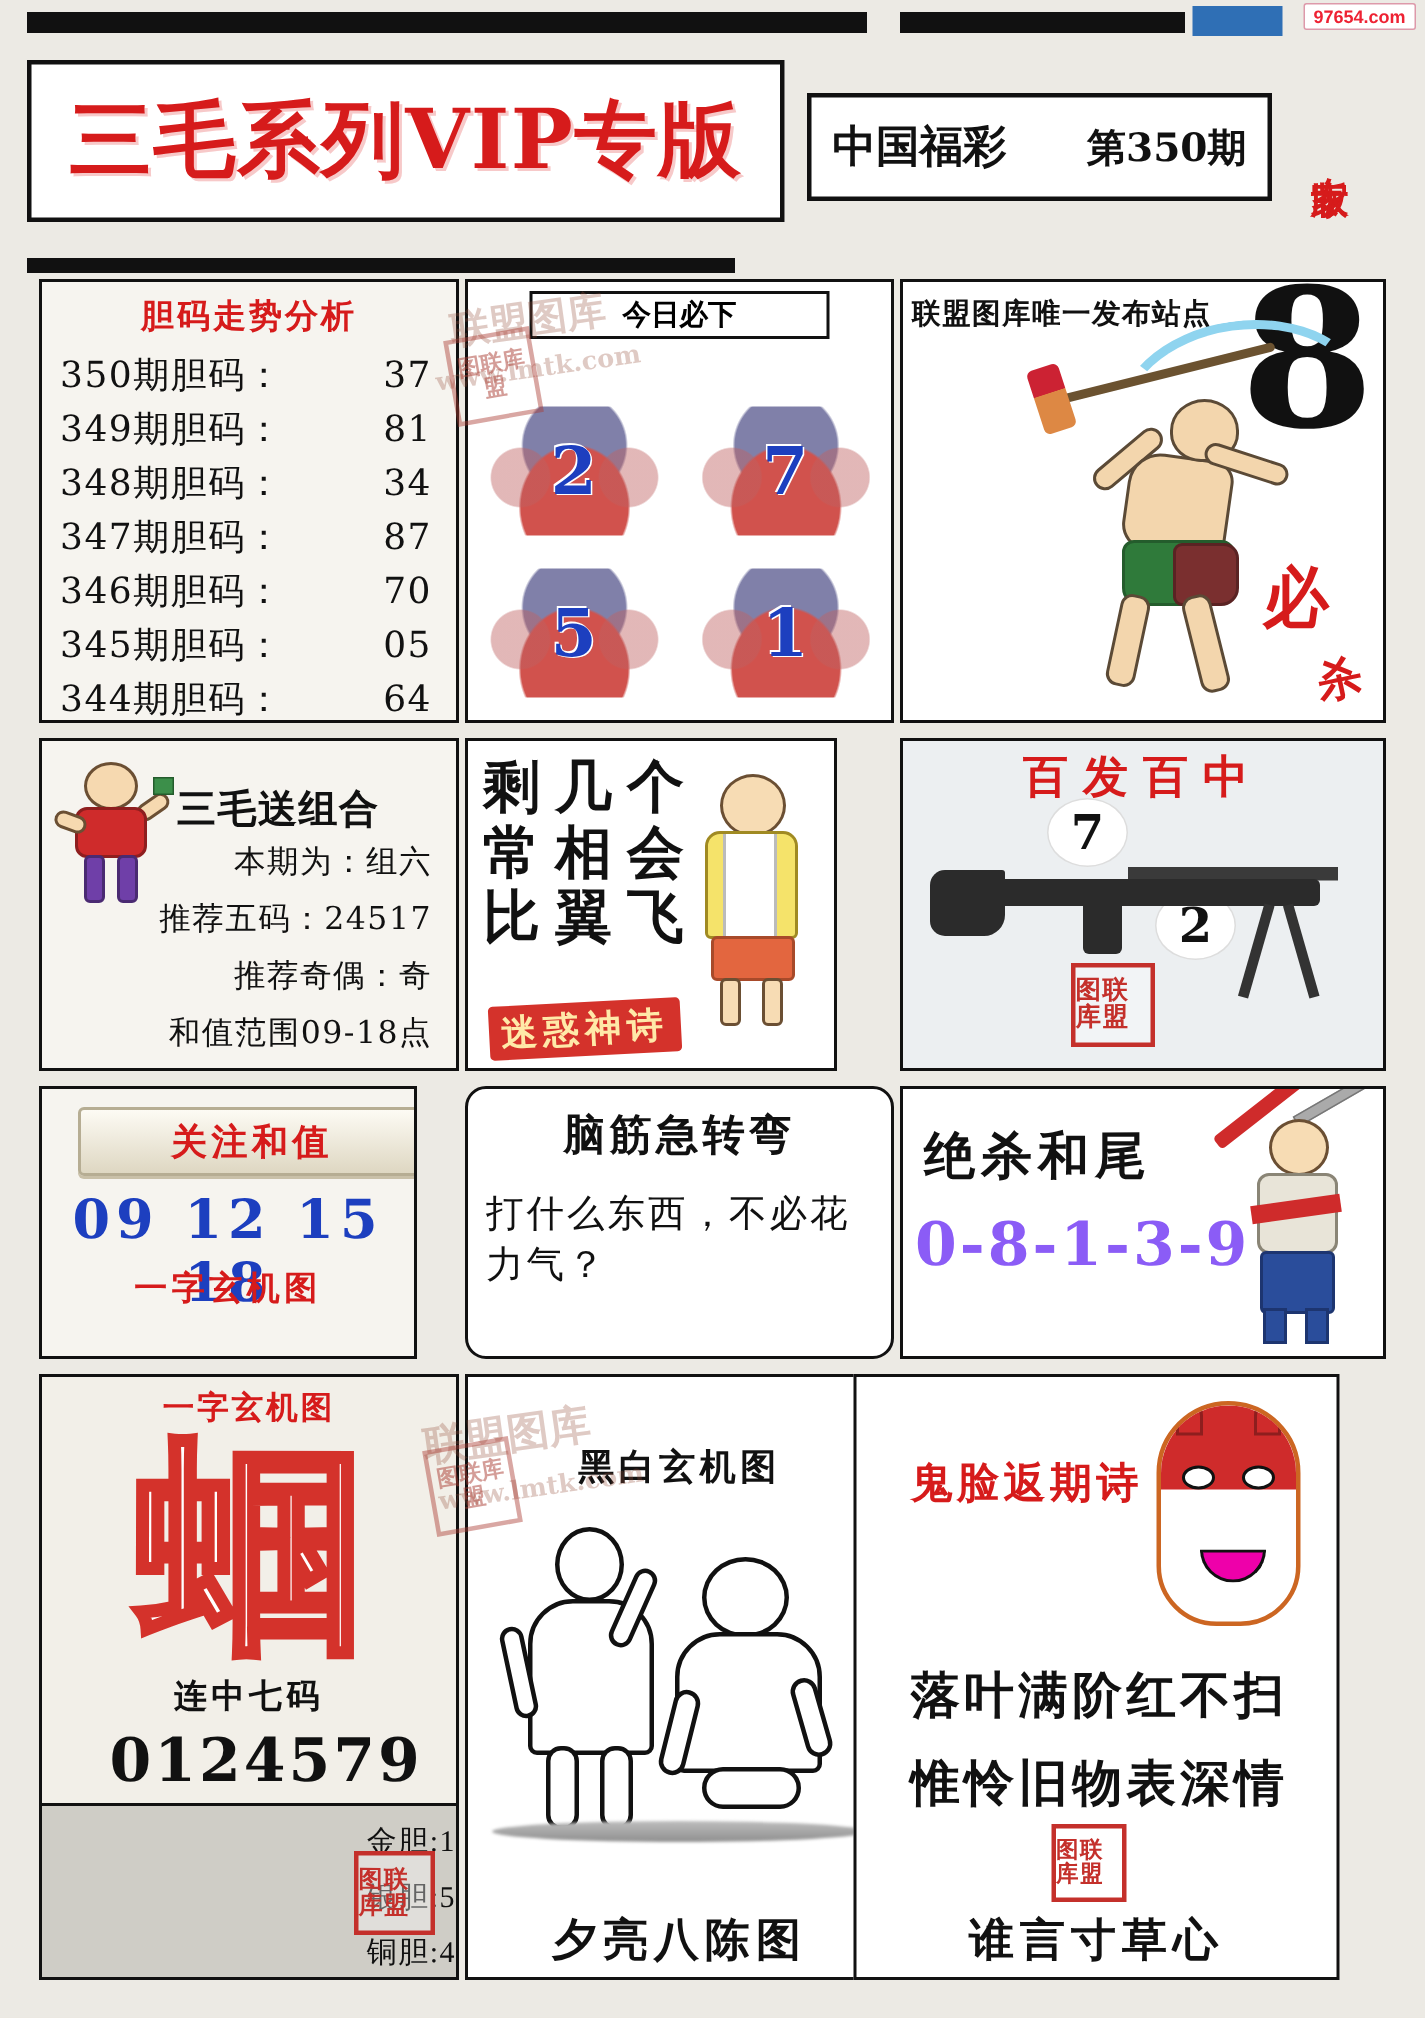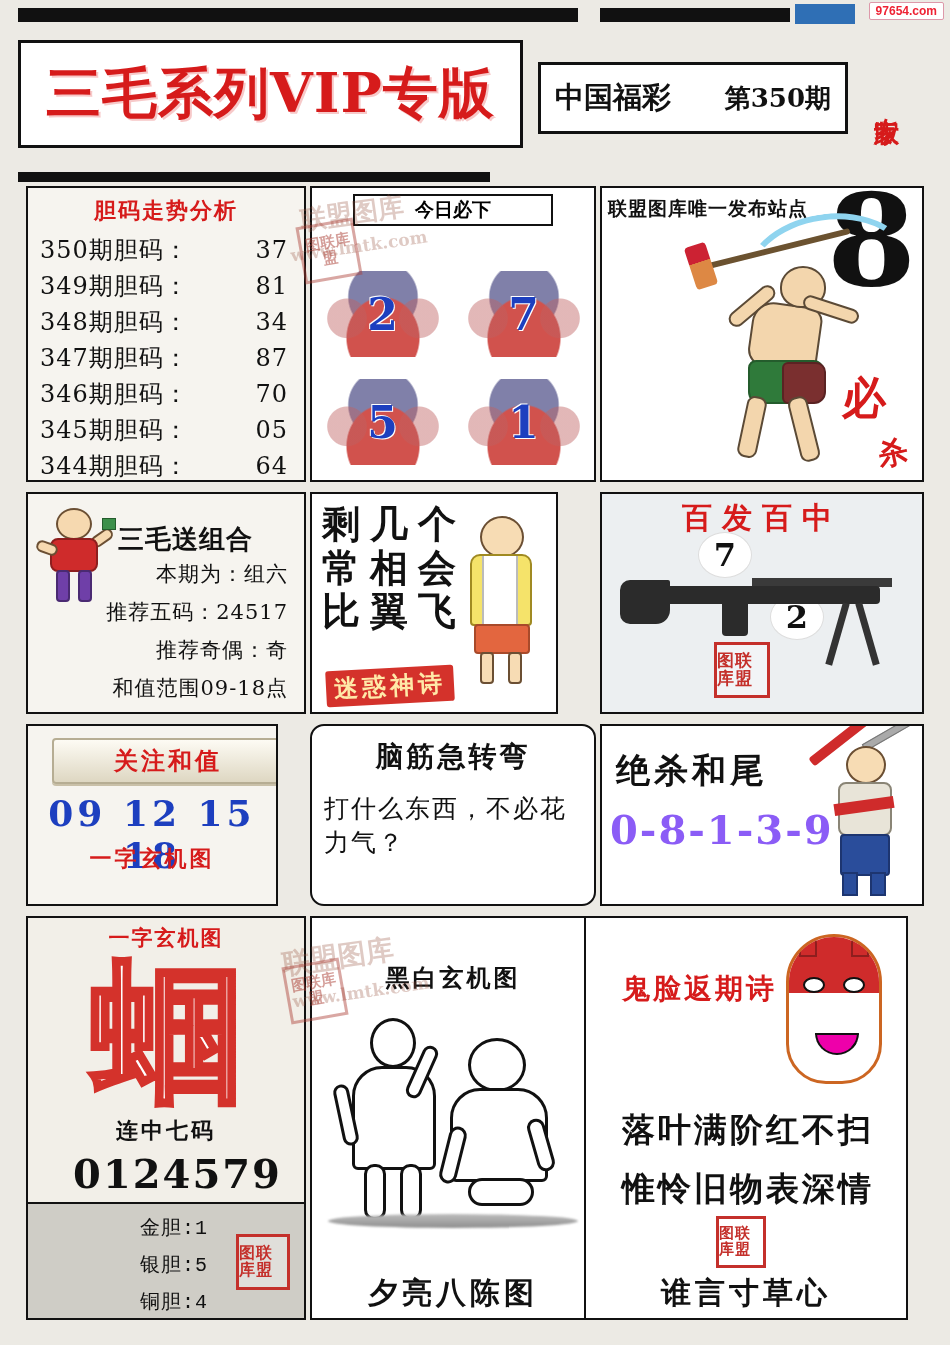--- a/index.html
+++ b/index.html
@@ -410,22 +410,22 @@
     letter-spacing:2px;
     margin-top:4px;
     margin-left:23px;
   }
   .xj-foot {
     position:absolute; left:0; bottom:0; width:100%; height:116px;
     background:#cfcdc6;
     border-top:2px solid #111;
   }
   .xj-foot .r {
-    text-align:right; padding-right:96px;
-    font-family:Liberation Mono, monospace; font-size:20px; color:#111; margin-top:10px;
+    text-align:right; 
+    font-family:Liberation Serif, serif; font-size:20px; color:#111; margin-top:10px;
     letter-spacing:1px;
   }
   .seal-xj { right:14px; top:30px; width:54px; height:56px; font-size:16px; position:absolute; }
 
   .c-bw {
     left:310px; top:916px; width:286px; height:404px;
   }
   .bw-ttl {
     text-align:center; margin-top:44px;
     font-family:Liberation Serif, serif; font-weight:bold; font-size:24px; color:#111;
@@ -438,21 +438,21 @@
   .fig .limb { border:3px solid #111; background:#fff; position:absolute; border-radius:10px; }
   .ground { position:absolute; left:10px; bottom:6px; width:250px; height:14px;
     background:linear-gradient(#bdbdbd,#8f8f8f); border-radius:50%; filter:blur(1px); }
   .bw-foot {
     position:absolute; left:0; bottom:4px; width:100%; text-align:center;
     font-family:"DejaVu Serif", serif; font-weight:bold; font-size:30px; color:#111;
     letter-spacing:4px;
   }
 
   .c-ghost {
-    left:584px; top:916px; width:324px; height:404px;
+    left:569px; top:916px; width:324px; height:404px;
   }
   .gh-ttl {
     position:absolute; left:36px; top:52px;
     font-family:"DejaVu Serif", serif; font-weight:bold; font-size:28px; color:#d61b1b;
     letter-spacing:3px;
   }
   .mask {
     position:absolute; right:24px; top:16px; width:96px; height:150px;
     background:#fff; border:3px solid #c62; border-radius:48px 48px 40px 40px;
     overflow:hidden;

